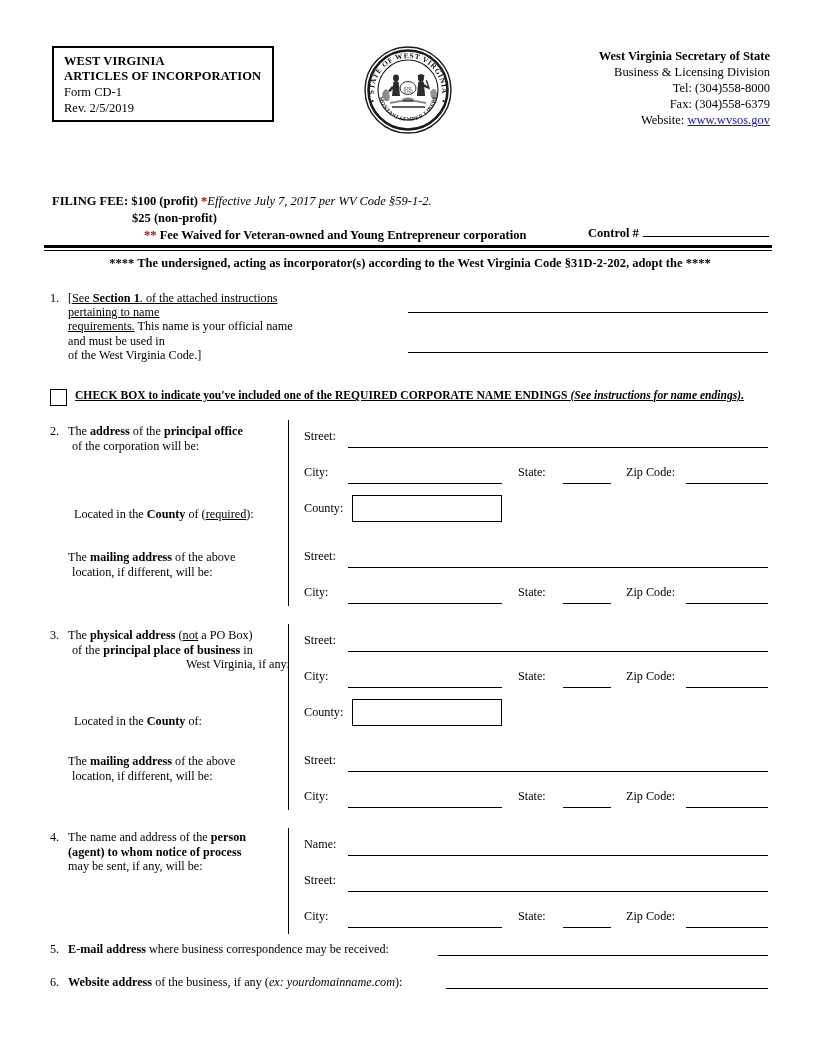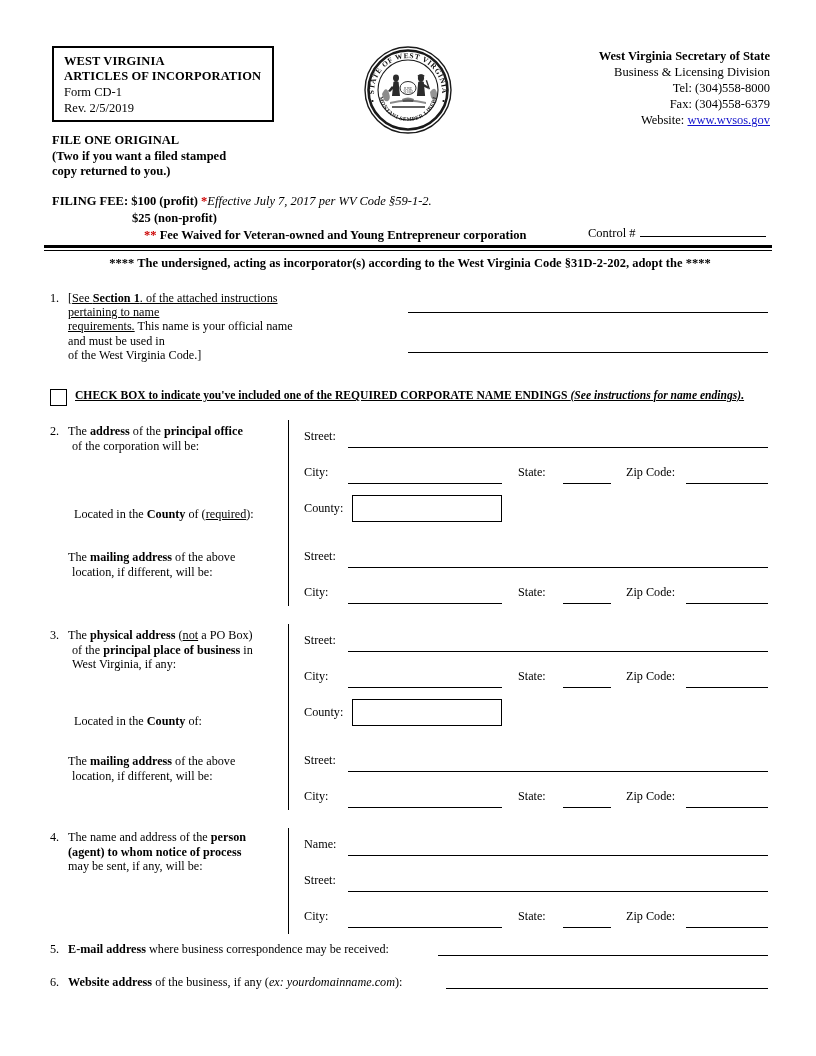--- a/index.html
+++ b/index.html
@@ -40,21 +40,21 @@
 
   
   #fee { left: 52px; top: 193px; width: 560px; font-size: 12.5px; line-height: 17px; }
   #fee .lbl { font-weight: bold; }
   #fee .it { font-style: italic; }
   #fee .red { color: #cc0000; font-weight: bold; }
   #fee .ind1 { padding-left: 80px; font-weight: bold; }
   #fee .ind2 { padding-left: 92px; font-weight: bold; }
 
   
-  #control { left: 588px; top: 226px; font-size: 12.5px; font-weight: normal; }
+  #control { left: 588px; top: 226px; font-size: 12.5px; font-weight: bold; }
   #control .line { display:inline-block; width: 126px; border-bottom: 1.6px solid #000; height: 11px; margin-left: 4px; }
 
   
   #divider { left: 44px; top: 245px; width: 728px; }
   #divider .d1 { height: 3px; background:#000; }
   #divider .d2 { height: 1.5px; background:#000; margin-top: 1.5px; }
 
   
   #undersigned { left: 60px; top: 256px; width: 700px; text-align: center;
                  font-weight: bold; font-size: 12.5px; line-height: 14.5px; }
@@ -97,25 +97,20 @@
 
 <div class="page">
 
   <div class="abs" id="header-box">
     <div class="t1">WEST VIRGINIA</div>
     <div class="t1">ARTICLES OF INCORPORATION</div>
     <div class="t2">Form CD-1</div>
     <div class="t2">Rev. 2/5/2019</div>
   </div>
 
-  <div class="abs" id="file-one">
-    <div class="b">FILE ONE ORIGINAL</div>
-    <div class="b">(Two if you want a filed stamped</div>
-    <div class="b">copy returned to you.)</div>
-  </div>
 
   <div class="abs" id="seal-wrap">
     <svg width="92" height="92" viewBox="0 0 92 92">
       <defs>
         <path id="arcTop" d="M 12,48 A 34,34 0 0 1 80,48"></path>
         <path id="arcBot" d="M 17,48 A 29,29 0 0 0 75,48"></path>
       </defs>
       <circle cx="46" cy="46" r="43" fill="#fff" stroke="#1a1a1a" stroke-width="1.4"></circle>
       <circle cx="46" cy="46" r="39.5" fill="none" stroke="#1a1a1a" stroke-width="2.6"></circle>
       <circle cx="46" cy="46" r="30" fill="none" stroke="#1a1a1a" stroke-width="1.1"></circle>
@@ -237,21 +232,21 @@
   <div class="abs fl" style="left:626px; top:585px;">Zip Code:</div>
   <div class="abs ul" style="left:686px; top:603px; width:82px;"></div>
 
   <div class="abs vdiv" style="left:288px; top:624px; height:186px;"></div>
 
   <div class="abs sec-left" style="left:50px; top:628px; width:240px;">
     <span class="num">3.</span>
     <div class="body">
       <div><span>The </span><b>physical address</b><span> (</span><span class="u">not</span><span> a PO Box)</span></div>
       <div style="padding-left:4px;"><span>of the </span><b>principal place of business</b><span> in</span></div>
-      <div style="padding-left:4px;">West Virginia, if any:</div>
+      <div style="padding-left:4px;text-align:right;">West Virginia, if any:</div>
     </div>
   </div>
   <div class="abs sec-left" style="left:74px; top:714px; width:215px;">
     <span>Located in the </span><b>County</b><span> of:</span>
   </div>
   <div class="abs sec-left" style="left:68px; top:754px; width:220px;">
     <div><span>The </span><b>mailing address</b><span> of the above</span></div>
     <div style="padding-left:4px;">location, if different, will be:</div>
   </div>
 

